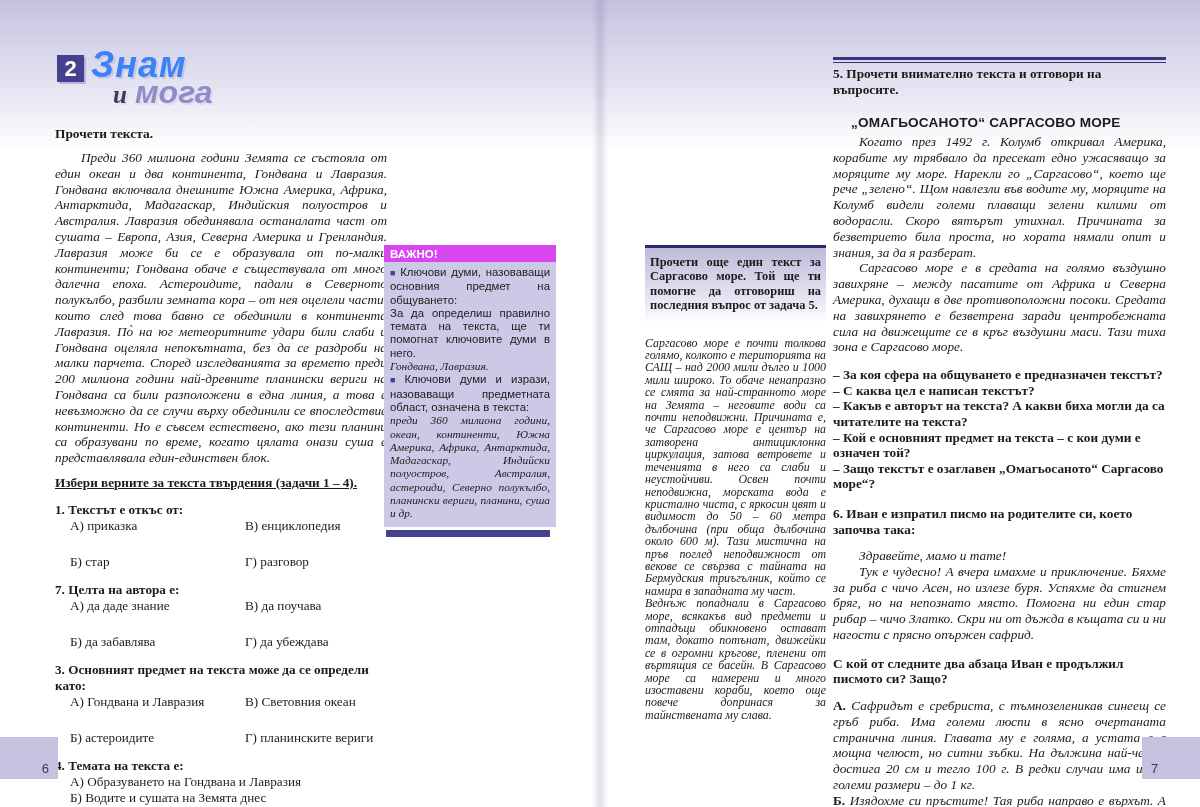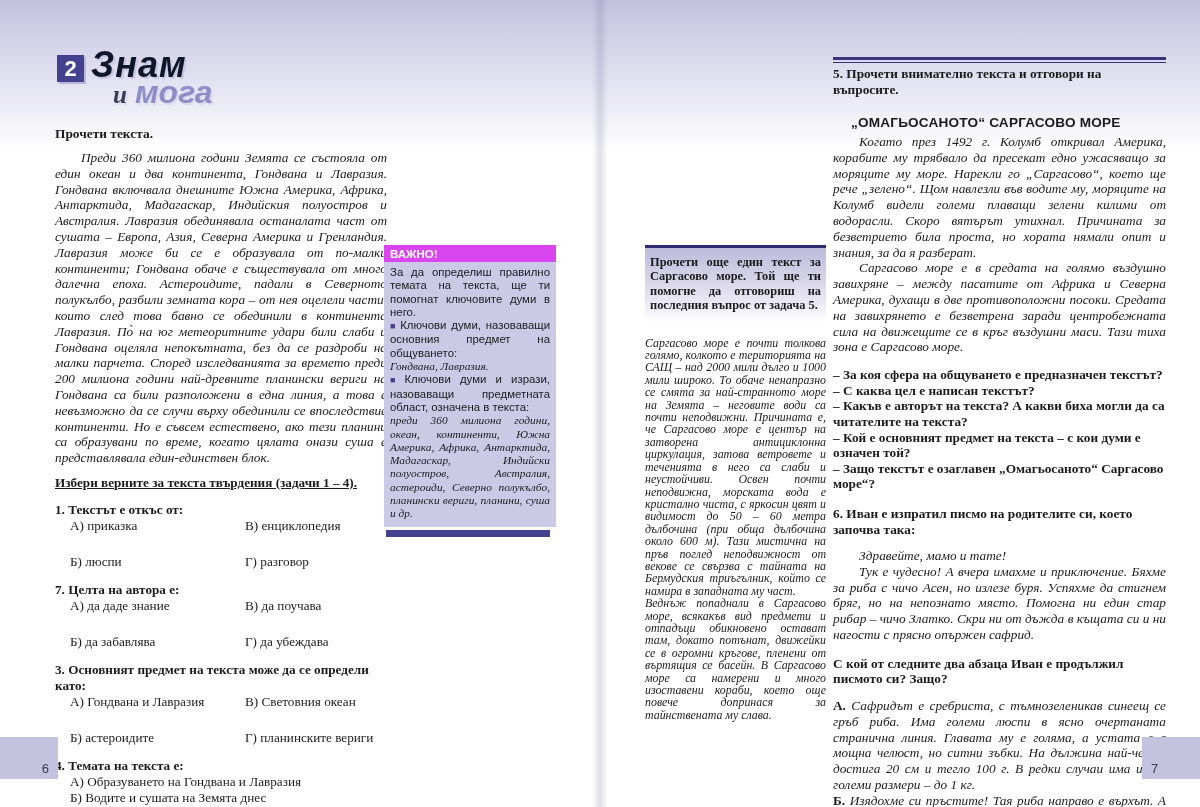--- a/index.html
+++ b/index.html
@@ -8,21 +8,21 @@
   .top-grad{position:absolute;left:0;top:0;width:1200px;height:150px;
             background:linear-gradient(#c3c0de 0%,#cfcde6 18%,#e6e5f2 60%,#ffffff 100%);}
   .gutter{position:absolute;left:592px;top:0;width:16px;height:807px;
           background:linear-gradient(to right,rgba(255,255,255,0),rgba(110,110,150,0.22),rgba(255,255,255,0));}
 
   
   .left-col{position:absolute;left:55px;top:52px;width:332px;}
   .logo{position:relative;height:66px;margin-bottom:8px;font-family:"Liberation Sans",sans-serif;font-weight:bold;}
   .logo-num{position:absolute;left:2px;top:3px;width:27px;height:27px;background:#44418e;color:#fff;
             font-size:22px;text-align:center;line-height:27px;box-shadow:2px 2px 0 #b9b6d8;}
-  .logo-w1{position:absolute;left:36px;top:-8px;font-size:36px;font-style:italic;color:#0f172a;
+  .logo-w1{position:absolute;left:36px;top:-8px;font-size:36px;font-style:italic;color:#3b82f6;
            letter-spacing:1px;text-shadow:2px 2px 0 #c9c7e2;}
   .logo-line2{position:absolute;left:58px;top:22px;font-size:32px;font-style:italic;color:#8f8cc8;
               text-shadow:2px 2px 0 #dddcef;}
   .logo-line2 .conj{font-family:"Liberation Serif",serif;color:#3a3a55;font-size:25px;font-weight:bold;margin-right:8px;}
   .read-heading{font-weight:bold;font-size:13.4px;margin:4px 0 8px 0;}
   .main-par{font-style:italic;font-size:13.3px;line-height:15.8px;text-align:justify;text-indent:26px;}
   .tasks-heading{font-weight:bold;font-size:13.2px;margin-top:9px;text-decoration:underline;}
   .question{margin-top:11px;}
   .q-title{font-weight:bold;font-size:13.2px;}
   .opts{display:grid;grid-template-columns:155px auto;padding-left:15px;font-size:13.2px;line-height:16.5px;gap:20px;}
@@ -85,21 +85,21 @@
 
     <div class="main-par">Преди 360 милиона години Земята се състояла от един океан и два континента, Гондвана и Лавразия. Гондвана включвала днешните Южна Америка, Африка, Антарктида, Мадагаскар, Индийския полуостров и Австралия. Лавразия обединявала останалата част от сушата – Европа, Азия, Северна Америка и Гренландия. Лавразия може би се е образувала от по-малки континенти; Гондвана обаче е съществувала от много далечна епоха. Астероидите, падали в Северното полукълбо, разбили земната кора – от нея оцелели части, които след това бавно се обединили в континента Лавразия. По̀ на юг метеоритните удари били слаби и Гондвана оцеляла непокътната, без да се раздроби на малки парчета. Според изследванията за времето преди 200 милиона години най-древните планински вериги на Гондвана са били разположени в една линия, а това е невъзможно да се случи върху обединили се впоследствие континенти. Но е съвсем естествено, ако тези планини са образувани по време, когато цялата онази суша е представлявала един-единствен блок.</div>
 
     <div class="tasks-heading">Избери верните за текста твърдения (задачи 1 – 4).</div>
 
     <div class="question">
       <div class="q-title">1. Текстът е откъс от:</div>
       <div class="opts">
         <span>А) приказка</span>
         <span>В) енциклопедия</span>
-        <span>Б) люспи</span>
+        <span>Б) стар</span>
         <span>Г) разговор</span>
       </div>
     </div>
 
     <div class="question">
       <div class="q-title">7. Целта на автора е:</div>
       <div class="opts">
         <span>А) да даде знание</span>
         <span>В) да поучава</span>
         <span>Б) да забавлява</span>
@@ -122,24 +122,24 @@
       <div class="q4-opt">А) Образуването на Гондвана и Лавразия</div>
       <div class="q4-opt">Б) Водите и сушата на Земята днес</div>
       <div class="q4-opt">В) Метеоритните удари по Земята</div>
       <div class="q4-opt">Г) Образуването на планинските вериги в Европа и Северна Америка</div>
     </div>
   </div>
 
   <div class="imp-box">
     <div class="imp-header">ВАЖНО!</div>
     <div class="imp-body">
-      <div>За да определиш правилно темата на текста, ще ти помогнат ключовите думи в него.</div>
       <div>
         <span class="imp-bullet">■</span><span>Ключови думи, назоваващи основния предмет на общуването:</span>
       </div>
+      <div>За да определиш правилно темата на текста, ще ти помогнат ключовите думи в него.</div>
       <div class="imp-value">Гондвана, Лавразия.</div>
       <div>
         <span class="imp-bullet">■</span><span>Ключови думи и изрази, назоваващи предметната област, означена в текста:</span>
       </div>
       <div class="imp-value">преди 360 милиона години, океан, континенти, Южна Америка, Африка, Антарктида, Мадагаскар, Индийски полуостров, Австралия, астероиди, Северно полукълбо, планински вериги, планини, суша и др.</div>
     </div>
     <div class="imp-footer"></div>
   </div>
 
   <div class="mid-col">

